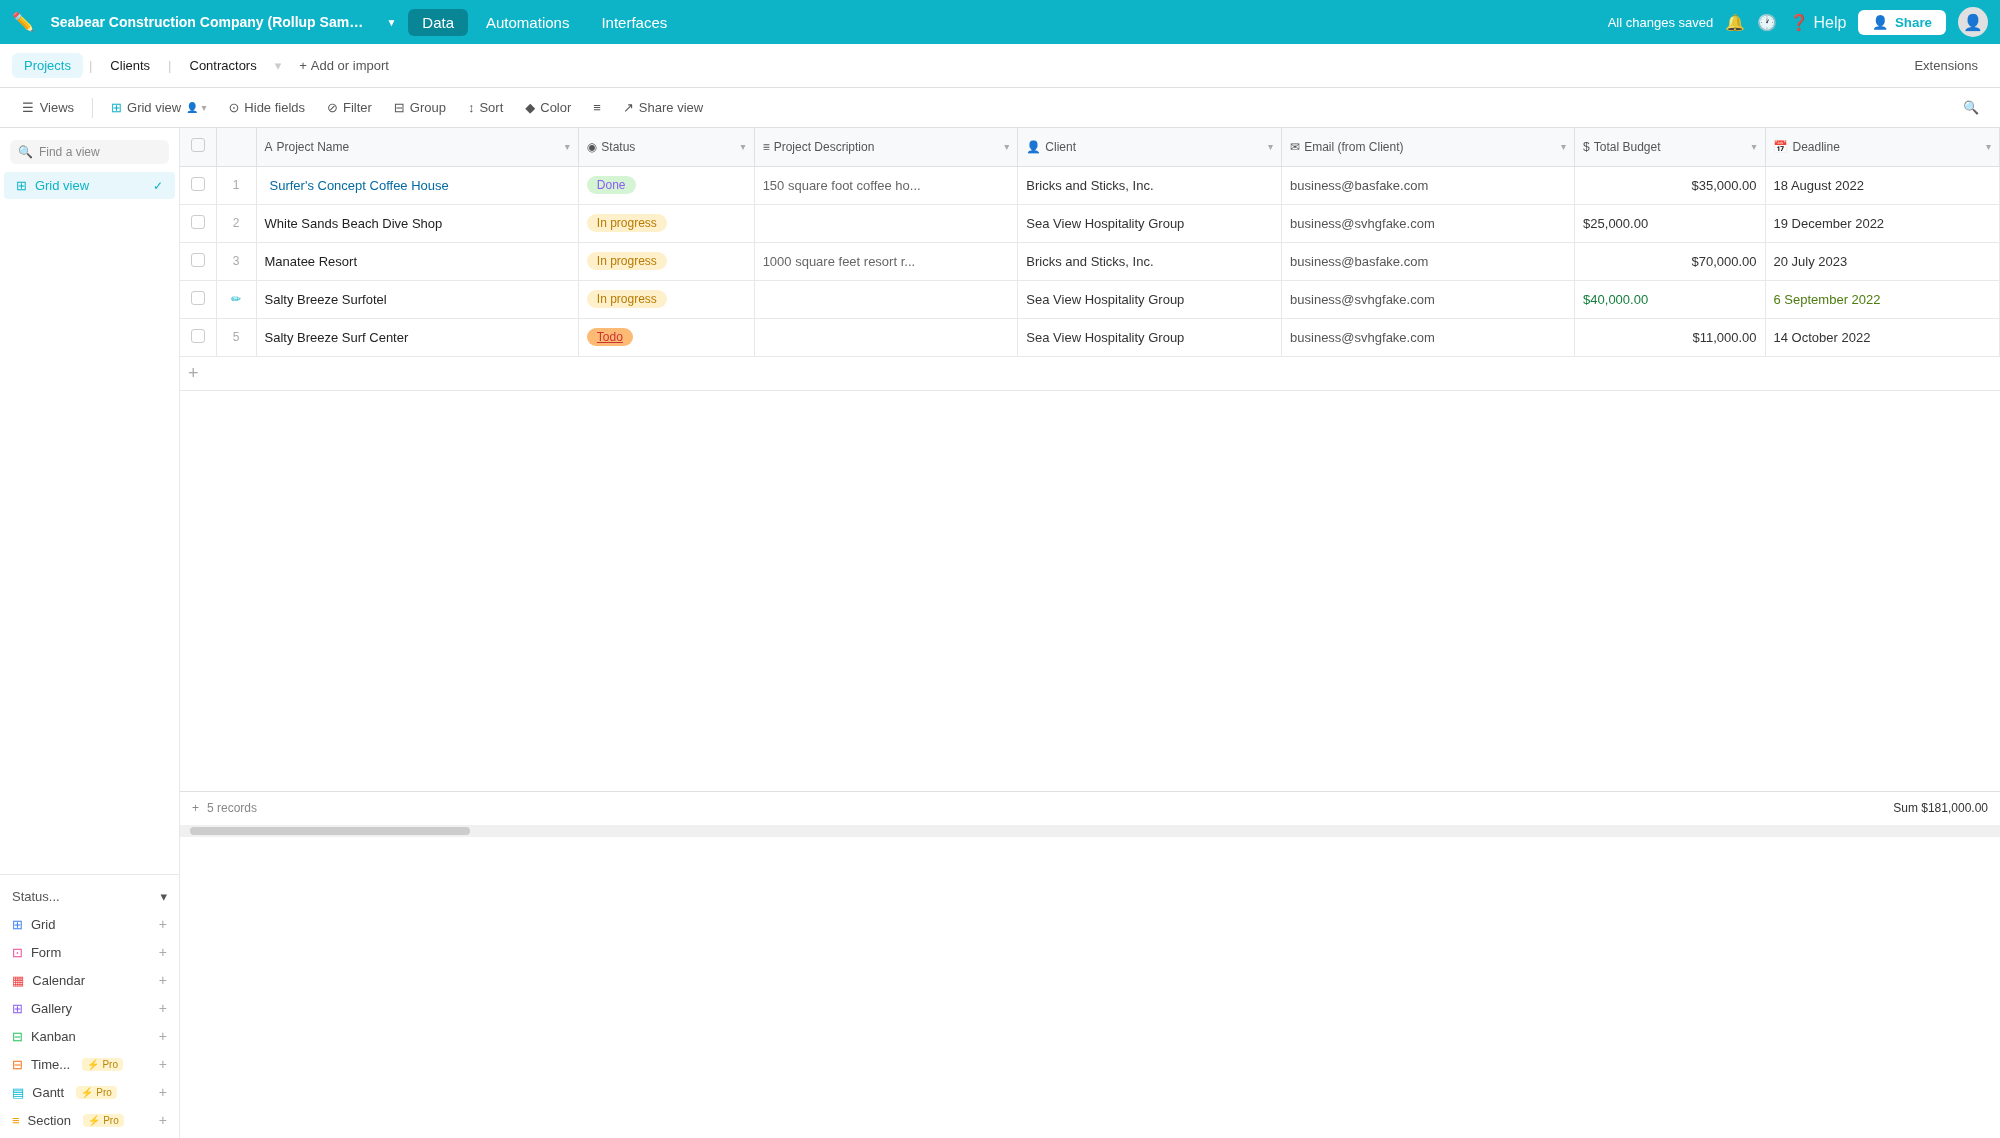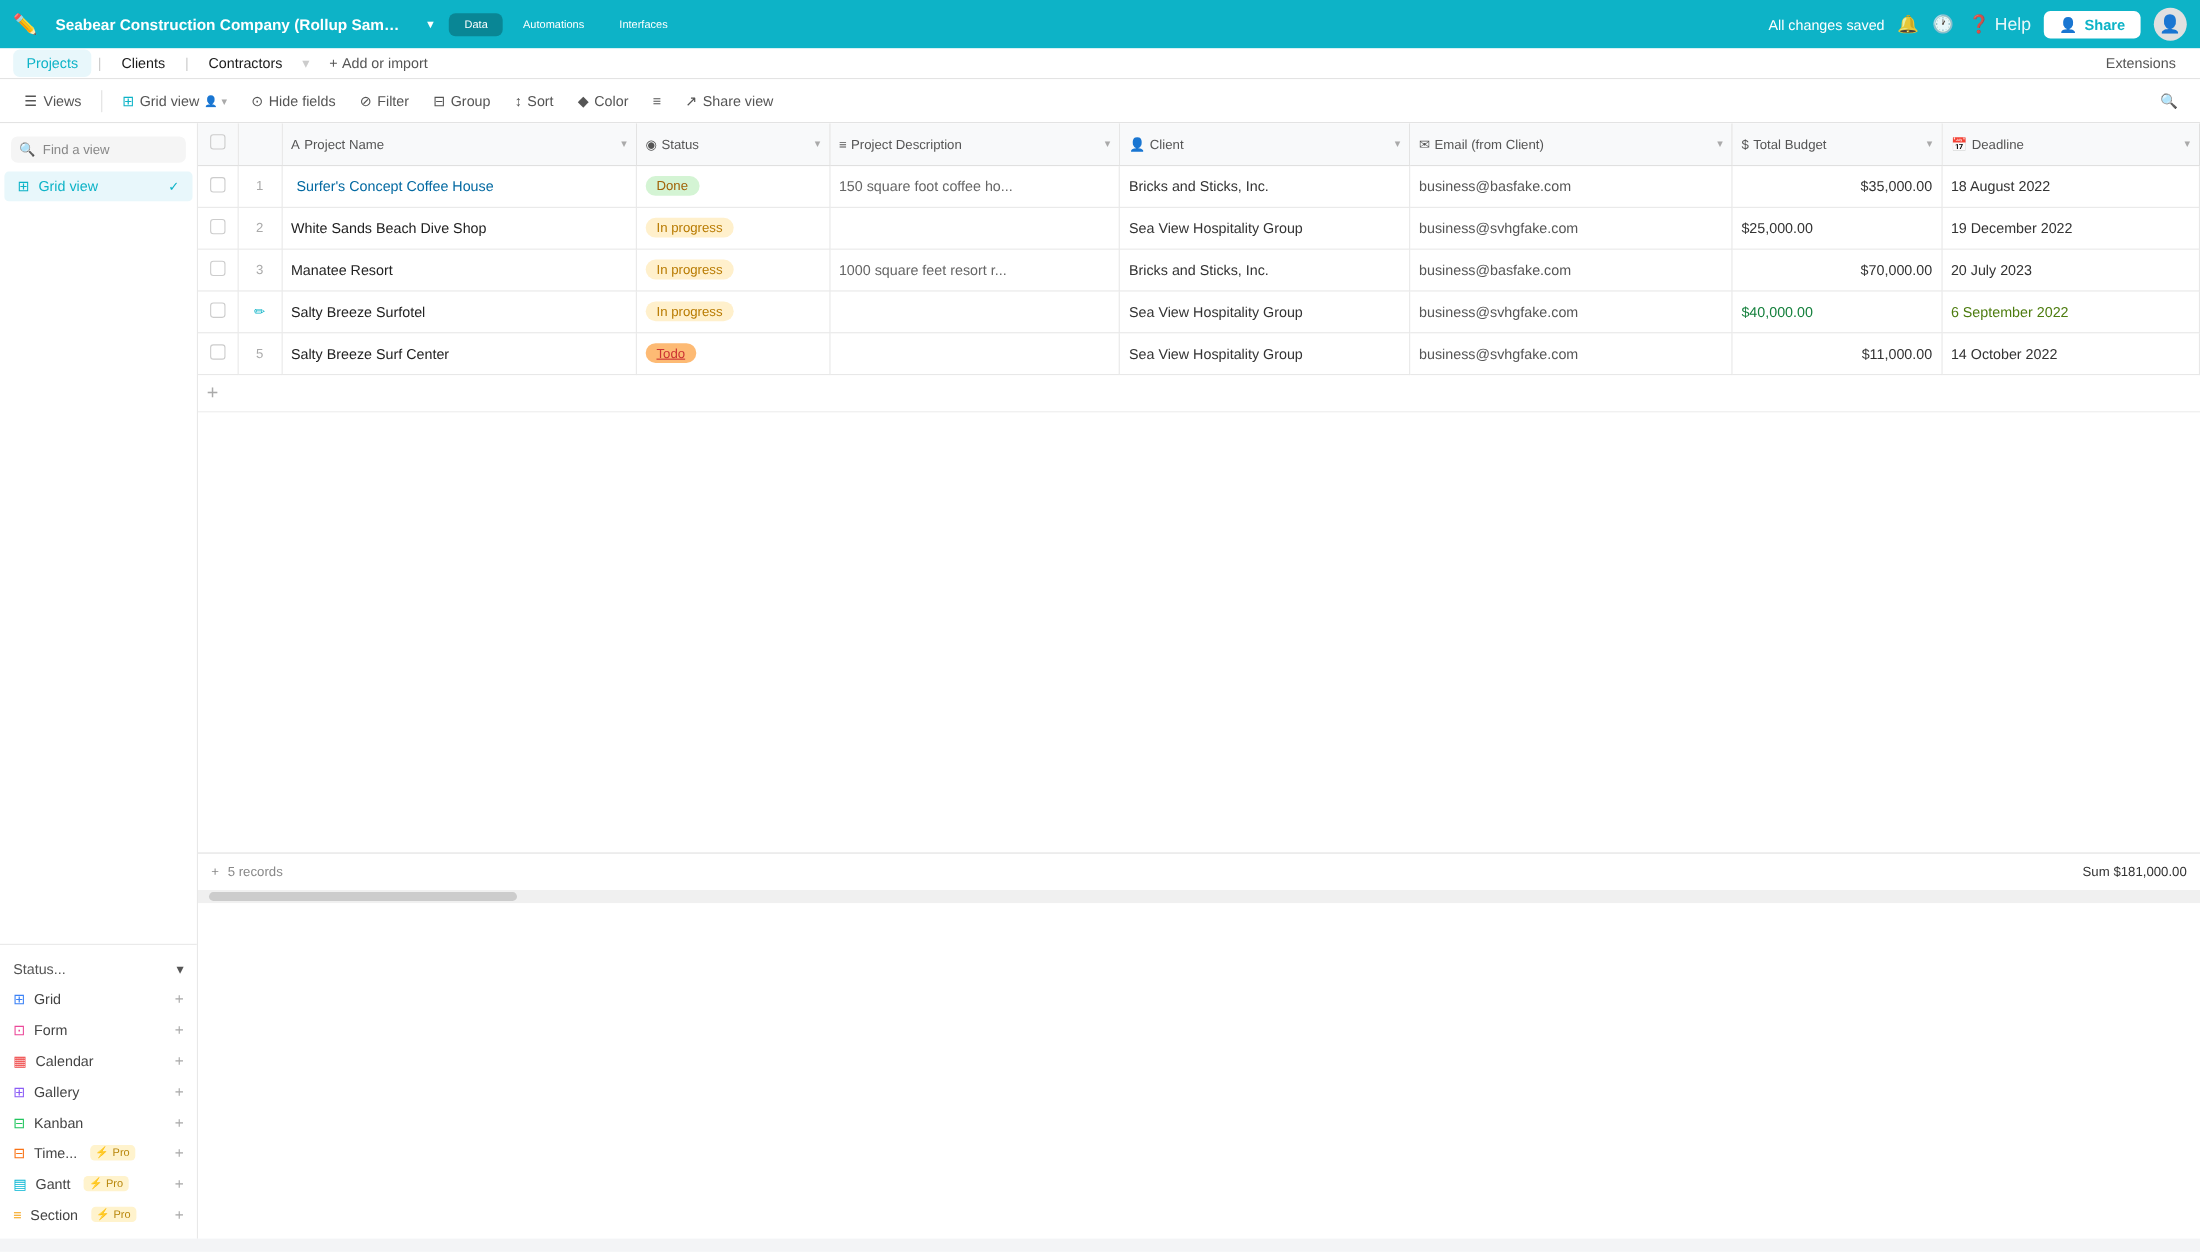--- a/index.html
+++ b/index.html
@@ -12,31 +12,31 @@
       display: flex;
       align-items: center;
       padding: 0 12px;
       gap: 12px;
       color: white;
     }
     .top-nav .app-icon { font-size: 18px; margin-right: 4px; }
     .top-nav .app-title { font-weight: 600; font-size: 14px; flex: 1; white-space: nowrap; overflow: hidden; text-overflow: ellipsis; max-width: 320px; }
     .top-nav .dropdown-arrow { font-size: 10px; margin-left: 4px; }
     .top-nav .nav-tabs { display: flex; gap: 4px; align-items: center; }
-    .nav-tab { padding: 5px 14px; border-radius: 6px; cursor: pointer; font-size: 10px; color: white; font-weight: 500; }
+    .nav-tab { padding: 5px 14px; border-radius: 6px; cursor: pointer; font-size: 15px; color: white; font-weight: 500; }
     .nav-tab.active { background: rgba(0,0,0,0.25); }
     .top-nav-right { display: flex; align-items: center; gap: 12px; margin-left: auto; font-size: 13px; color: white; }
     .share-btn { background: white; color: #0db3c7; border: none; border-radius: 6px; padding: 5px 14px; font-weight: 600; cursor: pointer; display: flex; align-items: center; gap: 6px; }
     .avatar { width: 30px; height: 30px; border-radius: 50%; background: #e0e0e0; display: flex; align-items: center; justify-content: center; overflow: hidden; }
     .icon-btn { cursor: pointer; opacity: 0.9; font-size: 16px; }
 
     
     .second-nav {
       background: white;
-      height: 28px;
+      height: 44px;
       display: flex;
       align-items: center;
       padding: 0 12px;
       border-bottom: 1px solid #e0e0e0;
       gap: 4px;
     }
     .tab-pill { padding: 5px 12px; border-radius: 6px; cursor: pointer; font-size: 13px; font-weight: 500; color: #1a1a1a; display: flex; align-items: center; gap: 4px; }
     .tab-pill.active { background: #e8f7fb; color: #0db3c7; }
     .tab-divider { color: #ccc; margin: 0 2px; }
     .add-btn { display: flex; align-items: center; gap: 4px; color: #555; cursor: pointer; padding: 4px 8px; border-radius: 4px; margin-left: 4px; }
@@ -119,21 +119,21 @@
       white-space: nowrap;
       overflow: hidden;
       text-overflow: ellipsis;
       max-width: 240px;
     }
     .grid-table .row-num { color: #aaa; font-size: 12px; text-align: center; width: 40px; }
     .grid-table .check-col { width: 36px; text-align: center; }
     .checkbox { width: 14px; height: 14px; border: 1.5px solid #ccc; border-radius: 3px; display: inline-block; cursor: pointer; }
 
     .status-badge { display: inline-block; padding: 2px 10px; border-radius: 12px; font-size: 12px; font-weight: 500; }
-    .status-done { background: #d4f4d4; color: #a16207; }
+    .status-done { background: #d4f4d4; color: #8b5cf6; }
     .status-inprogress { background: #fff0cc; color: #b87a00; }
     .status-todo { background: #fdba74; color: #cc3333; text-decoration: underline; }
 
     .th-inner { display: flex; align-items: center; gap: 4px; }
     .th-arrow { color: #aaa; font-size: 10px; margin-left: auto; }
 
     .add-row { display: flex; align-items: center; padding: 6px 8px; cursor: pointer; color: #aaa; font-size: 18px; border-bottom: 1px solid #e8e8e8; }
 
     
     .grid-footer {

